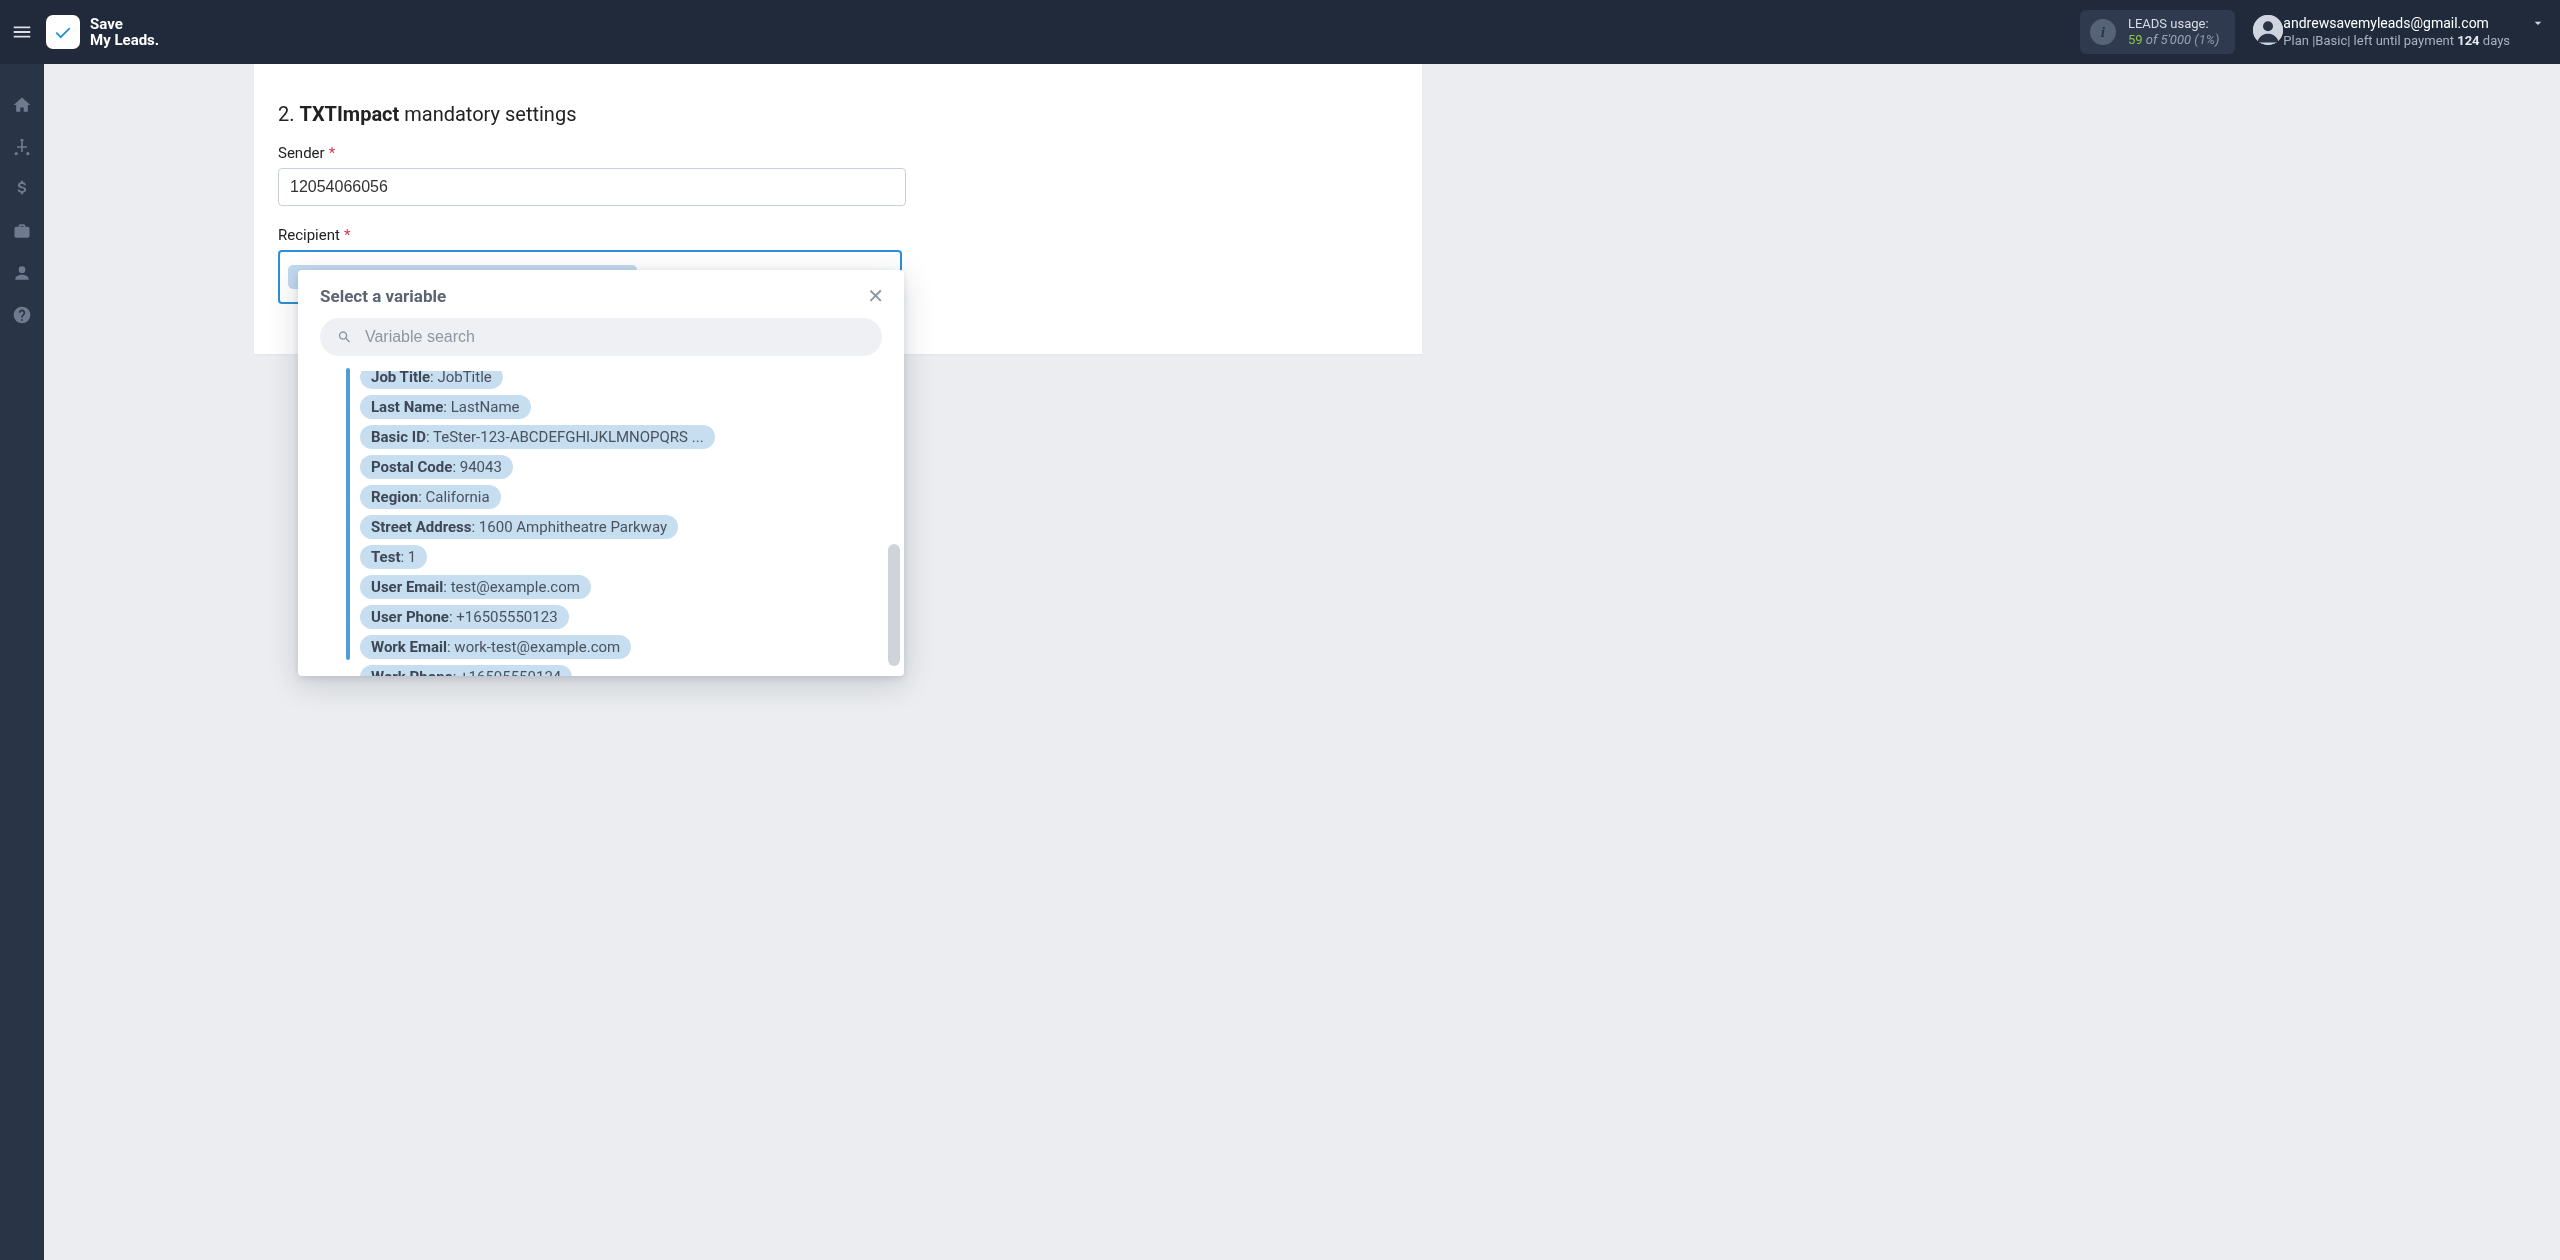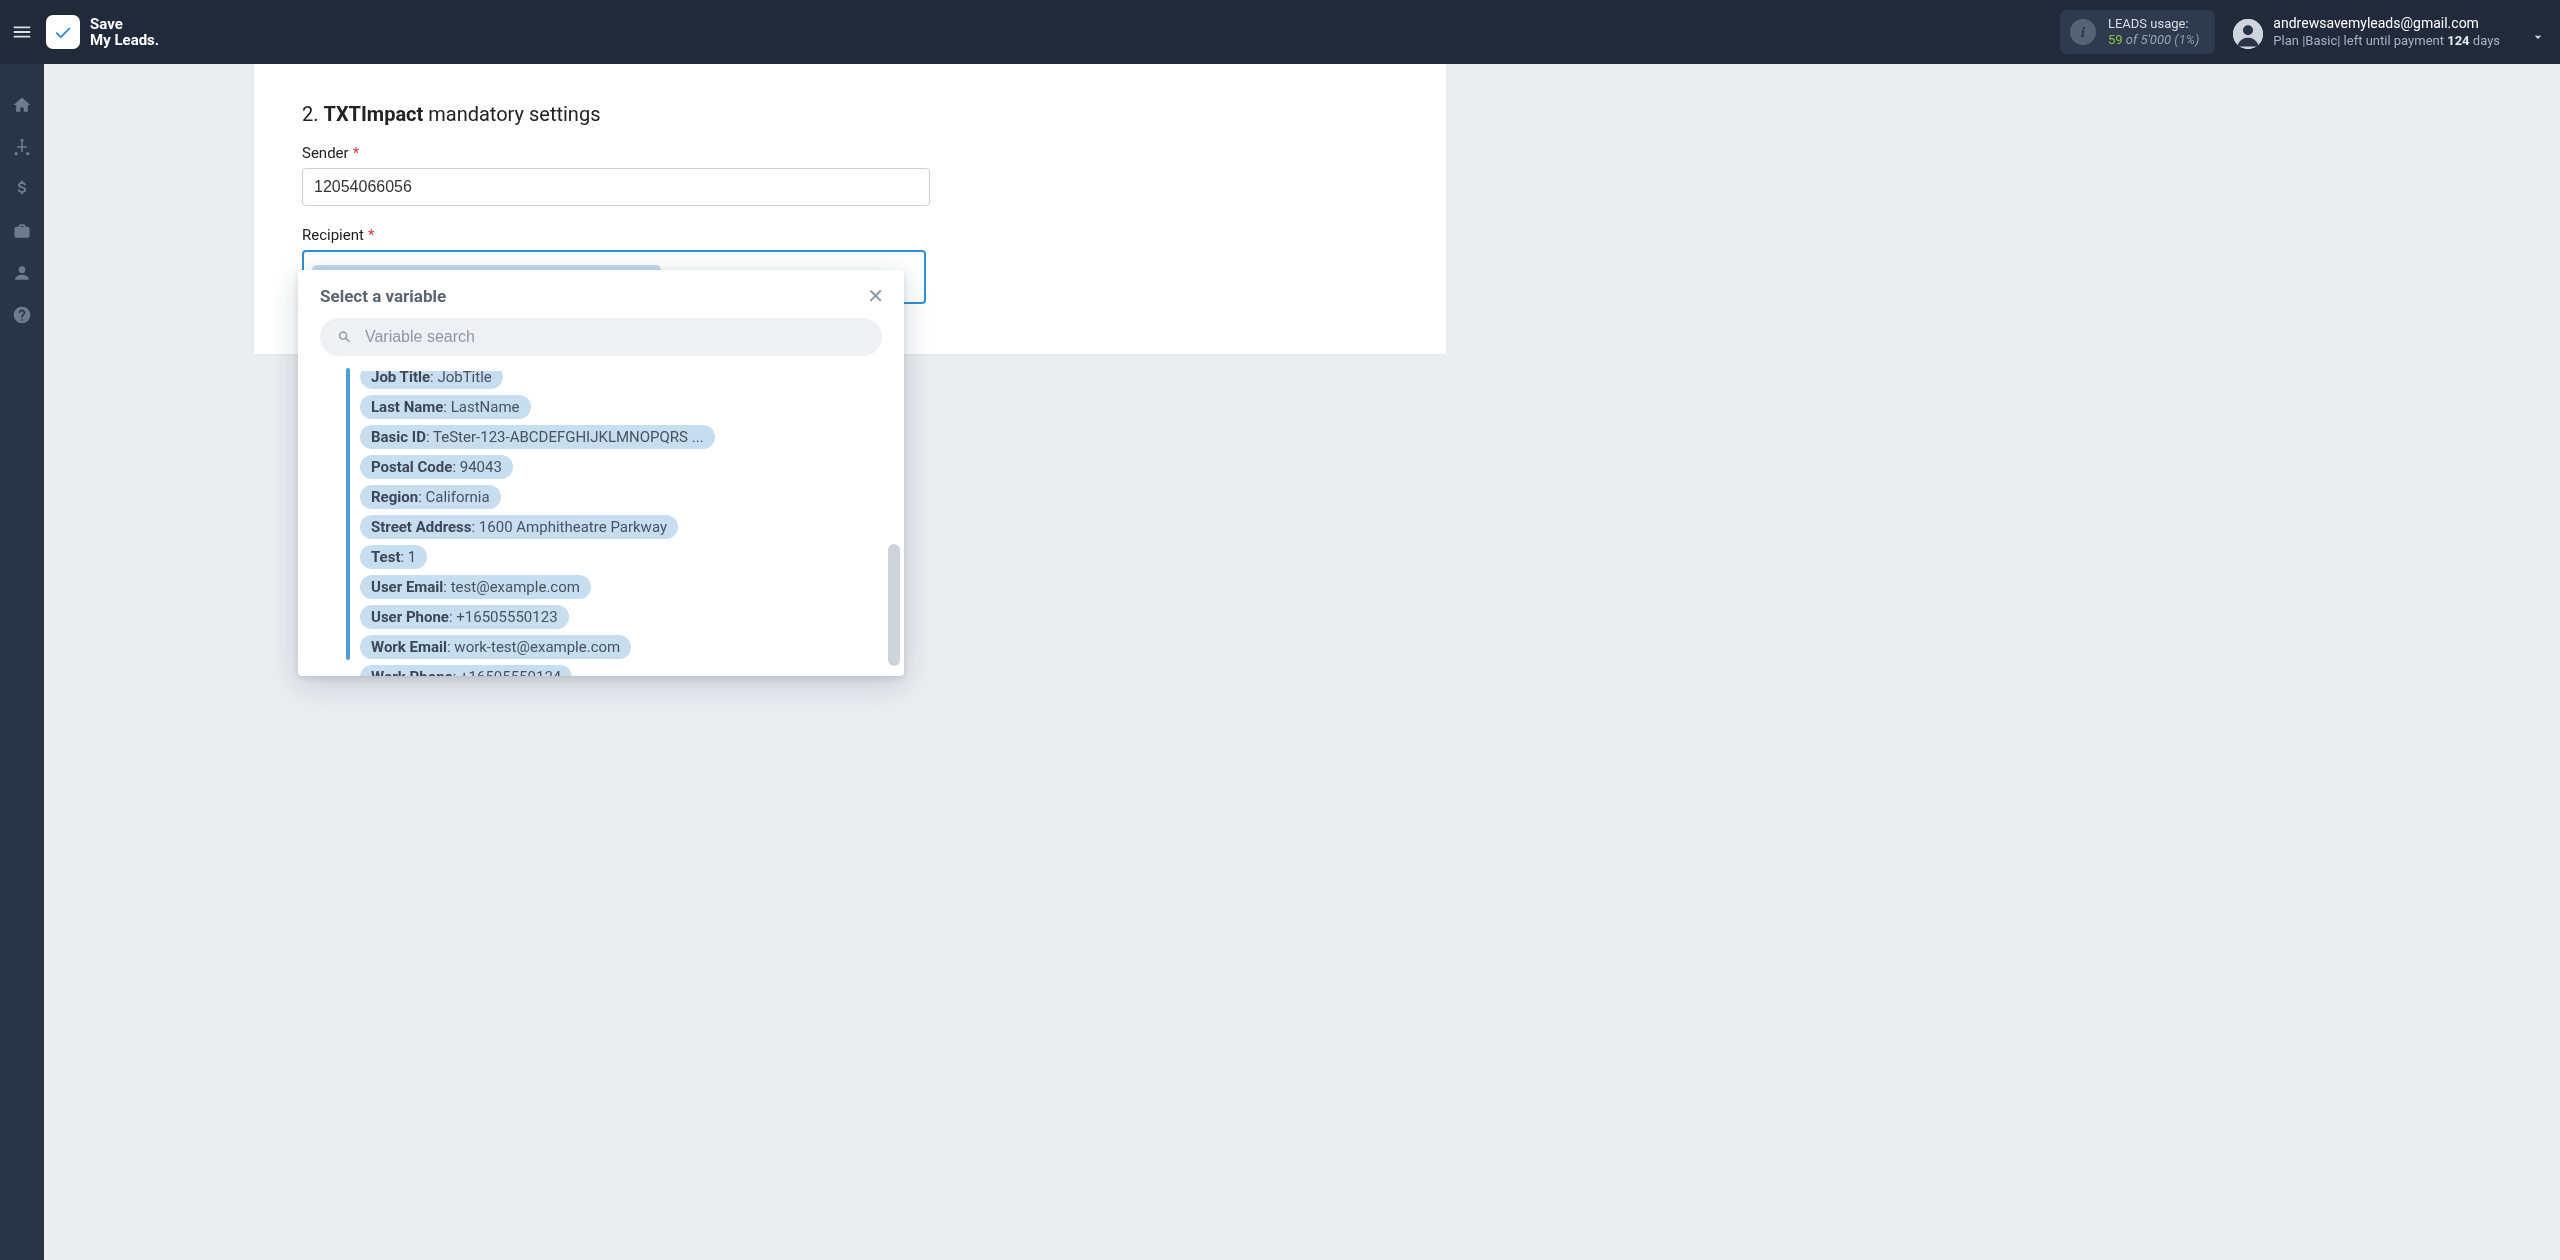--- a/index.html
+++ b/index.html
@@ -66,21 +66,21 @@
   }
   .usage-icon{
     width:26px;height:26px;border-radius:50%;background:#566276;
     display:flex;align-items:center;justify-content:center;
   }
   .usage-icon span{color:#2a3447;font-weight:900;font-style:italic;font-family:Georgia,serif;font-size:15px;}
   .usage-lines{font-size:13px;line-height:1.25;color:#d9dee7;}
   .usage-lines .n1{color:var(--green);}
   .usage-lines .n2{color:#9aa3b4;font-style:italic;margin-top:32px;}
   .usage-lines .n3{color:#8e97a9;font-style:italic;}
-  .account{display:flex;align-items:flex-end;gap:10px;}
+  .account{display:flex;align-items:flex-start;}
   .avatar{
     width:30px;height:30px;border-radius:50%;background:#cfd4df;
     display:flex;align-items:center;justify-content:center;
   }
   .avatar svg{width:30px;height:30px;}
   .account-lines{font-size:14px;line-height:1.25;}
   .account-lines .plan{color:#aab2c2;font-size:13px;}
   .account-lines .plan b{color:#e6e9f0;}
   .caret{margin-left:20px;cursor:pointer;}
   .caret svg{width:16px;height:16px;fill:#cfd4df;}
@@ -92,21 +92,21 @@
   }
   .sidebar .item{
     width:44px;height:42px;display:flex;align-items:center;justify-content:center;
     cursor:pointer;
   }
   .sidebar svg{width:20px;height:20px;fill:#6f7a8f;}
   .page{flex:1;overflow:auto;padding:0 0 60px 0;}
   .card{
     max-width:1100px;margin:0 0 0 210px;background:var(--card-bg);
     box-shadow:0 1px 2px rgba(0,0,0,0.03);
-    padding:10px 44px 30px 48px;
+    padding:10px 44px 30px 24px;
     position:relative;
   }
   .section-title{
     font-size:20px;font-weight:400;color:#222;margin:28px 0 18px 0;
   }
   .section-title b{font-weight:700;}
   .field-label{font-size:15px;color:#222;margin-bottom:6px;display:block;}
   .req{color:var(--danger);margin-left:4px;}
   .text-input{
     width:604px;max-width:100%;

